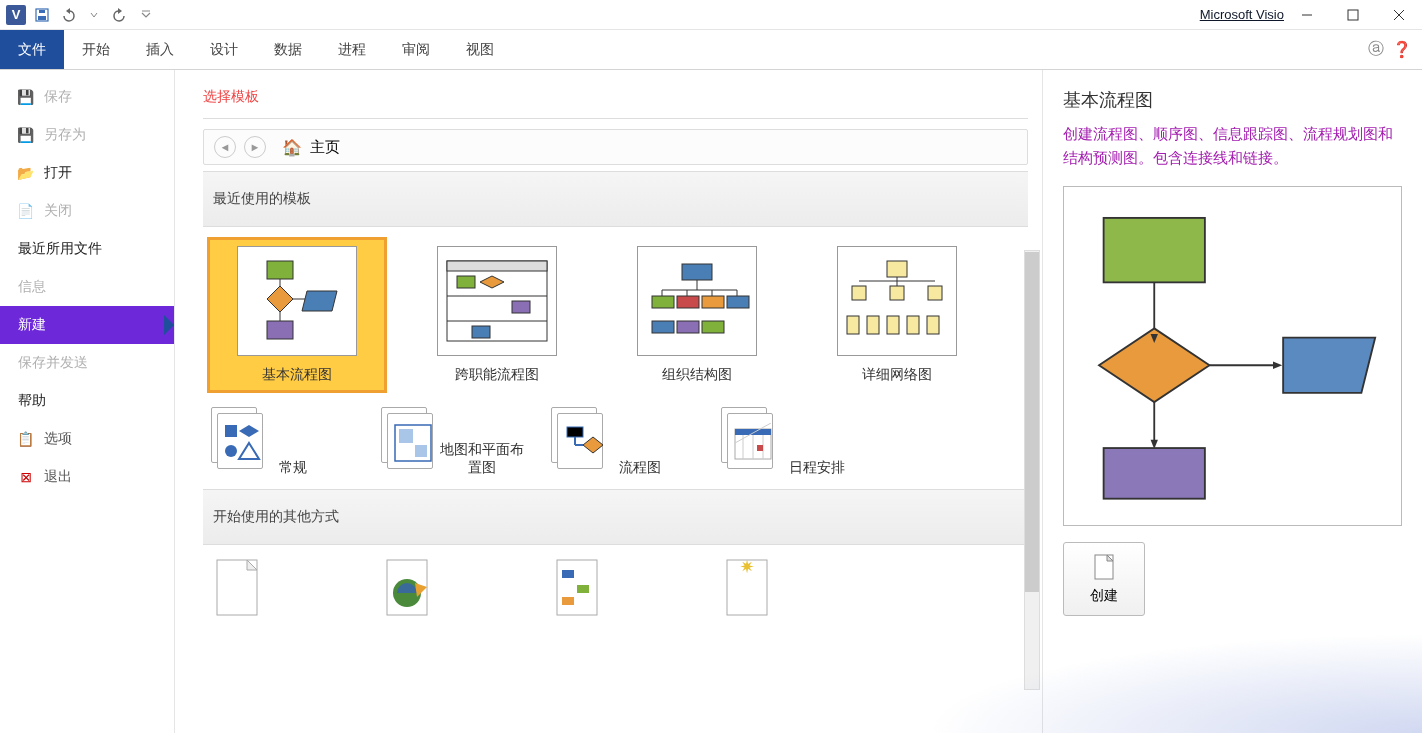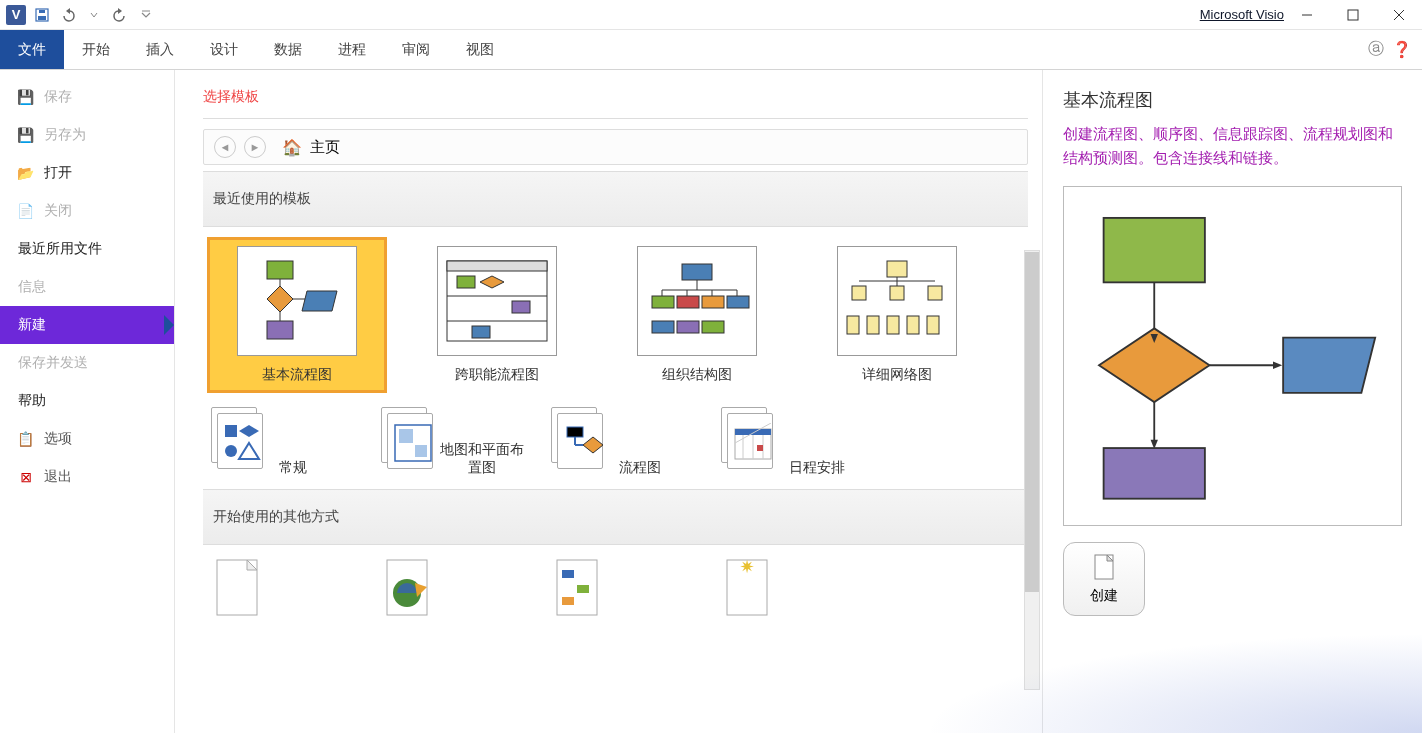--- a/index.html
+++ b/index.html
@@ -45,21 +45,21 @@
 .template-label { margin-top: 10px; font-size: 14px; color: #333; text-align: center; }
 .category { width: 150px; display:flex; flex-direction:row; align-items:flex-end; cursor:pointer; }
 .cat-thumb { width: 72px; height: 72px; position: relative; }
 .cat-label { margin-top: 8px; font-size: 14px; color: #333; text-align:center; }
 
 
 .right-panel { width: 380px; border-left: 1px solid #e5e5e5; padding: 18px 20px; position: relative; }
 .rp-title { font-size: 18px; color: #333; margin-bottom: 10px; font-weight:500; }
 .rp-desc { font-size: 15px; color: #a21caf; line-height: 1.6; margin-bottom: 16px; }
 .preview-box { border: 1px solid #bbb; height: 340px; padding: 12px; position: relative; background:#fff; }
-.create-btn { margin-top: 16px; border:1px solid #bbb; padding: 10px 26px; background: linear-gradient(#fff,#f0f0f0); cursor:pointer; display:inline-flex; flex-direction:column; align-items:center; gap:6px; font-size:14px; border-radius:12px; }
+.create-btn { margin-top: 16px; border:1px solid #bbb; padding: 10px 26px; background: linear-gradient(#fff,#f0f0f0); cursor:pointer; display:inline-flex; flex-direction:column; align-items:center; gap:6px; font-size:14px; border-radius:3px; }
 
 .scrollbar-v { position:absolute; right:2px; top:180px; width:16px; height:440px; background:#f0f0f0; border:1px solid #ddd; }
 .scrollbar-thumb { width:14px; height:340px; background:#ccc; margin:1px auto; }
 
 
 .decor-swoosh { position:absolute; bottom:0; right:0; width:500px; height:100px; background: radial-gradient(ellipse at bottom right, rgba(70,100,200,0.25), transparent 70%); pointer-events:none; }
 
 
 .folder-pages { position:relative; width:60px; height:60px; }
 .folder-pages::before { content:''; position:absolute; width:44px; height:54px; border:1px solid #aaa; background:#fff; left:4px; top:2px; border-radius:2px; }

